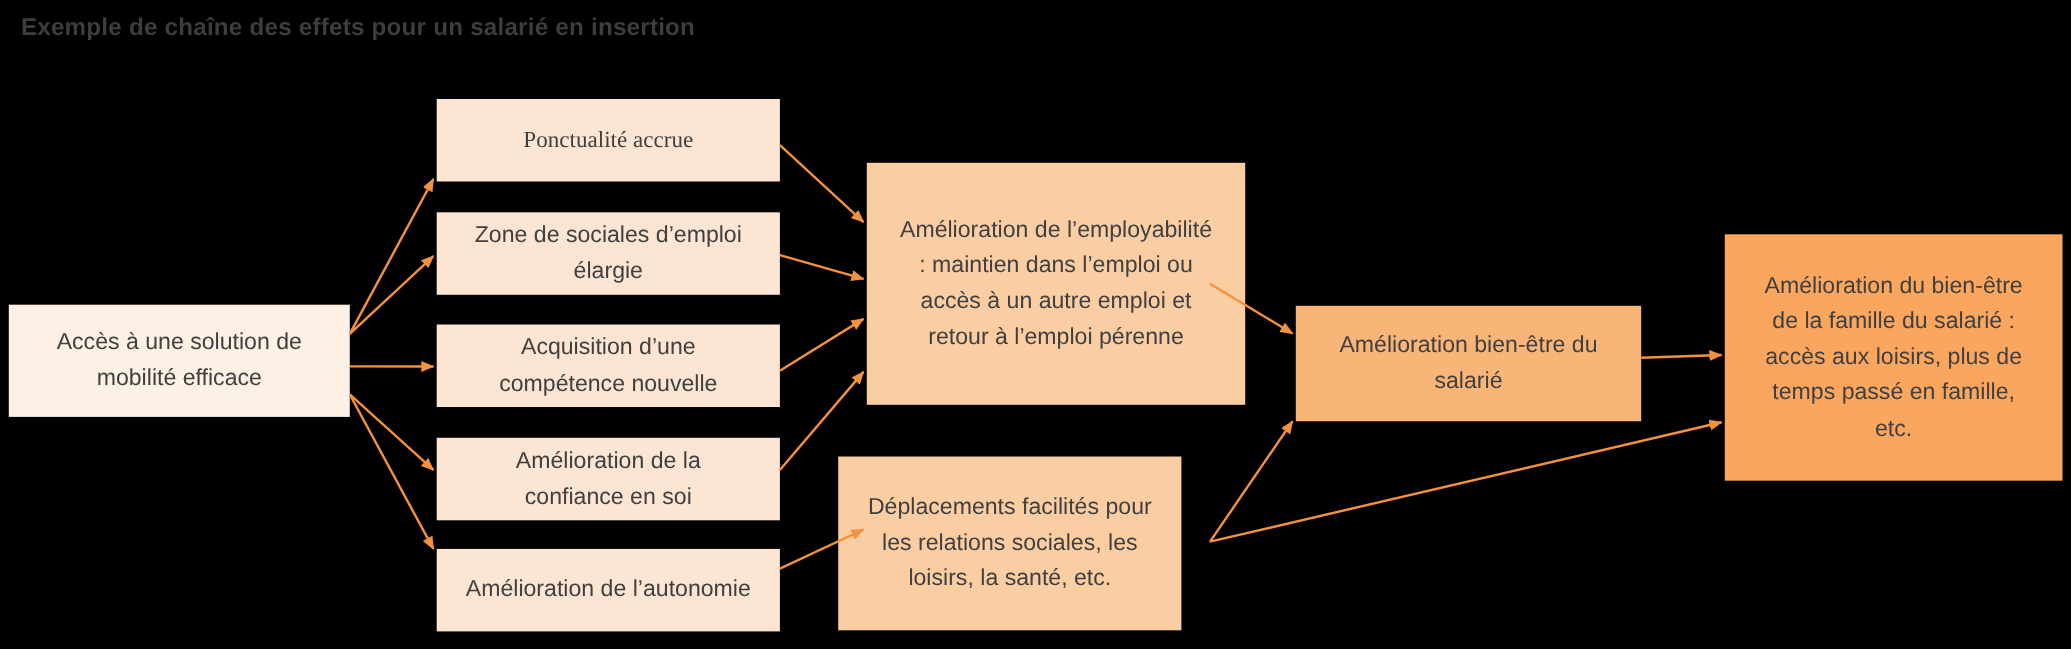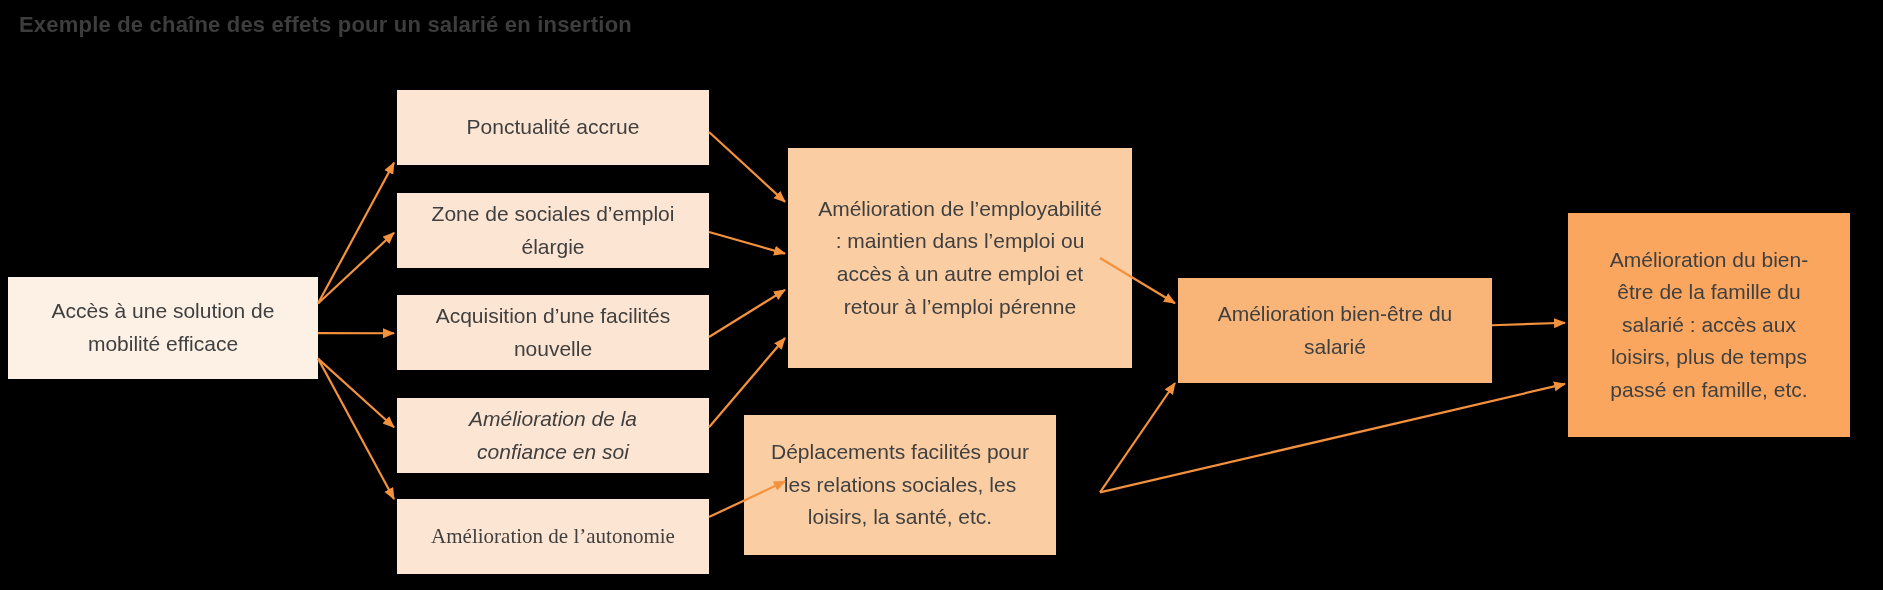--- a/index.html
+++ b/index.html
@@ -24,29 +24,29 @@
     font-size:21px;line-height:1.55;
     box-sizing:border-box;
     padding:6px 26px;
   }
   .lv1{background:var(--level1-bg,#fdf0e5);}
   .lv2{background:var(--level2-bg,#fce5d2);}
   .lv3{background:var(--level3-bg,#facda3);}
   .lv4{background:var(--level4-bg,#f9b577);}
   .lv5{background:var(--level5-bg,#faa65e);}
   .n-acces        {left:8px;   top:277px; width:310px; height:102px;justify-content:center;}
-  .n-ponctualite  {left:397px; top:90px;  width:312px; height:75px;}
+  .n-ponctualite  {left:397px; top:90px;  width:312px; height:75px;font-family:Liberation Serif, serif;}
   .n-zone         {left:397px; top:193px; width:312px; height:75px;}
   .n-competence   {left:397px; top:295px; width:312px; height:75px;}
-  .n-confiance    {left:397px; top:398px; width:312px; height:75px;font-style:italic;}
-  .n-autonomie    {left:397px; top:499px; width:312px; height:75px;font-family:Liberation Serif, serif;}
+  .n-confiance    {left:397px; top:398px; width:312px; height:75px;}
+  .n-autonomie    {left:397px; top:499px; width:312px; height:75px;}
   .n-employabilite{left:788px; top:148px; width:344px; height:220px;}
-  .n-deplacements {left:744px; top:415px; width:312px; height:140px;}
+  .n-deplacements {left:762px; top:415px; width:312px; height:158px;}
   .n-bienetre     {left:1178px;top:278px; width:314px; height:105px;}
-  .n-famille      {left:1568px;top:213px; width:282px; height:224px;}
+  .n-famille      {left:1568px;top:213px; width:307px; height:224px;}
   #arrows{
     position:absolute;left:0;top:0;width:1883px;height:590px;
     pointer-events:none;
   }
   #arrows line{stroke-width:2.2;}
 </style>
 </head>
 <body>
 
 <div id="stage">
@@ -59,21 +59,21 @@
 
   <div class="node lv2 n-ponctualite">
     <span>Ponctualité accrue</span>
   </div>
 
   <div class="node lv2 n-zone">
     <span>Zone de sociales d’emploi élargie</span>
   </div>
 
   <div class="node lv2 n-competence">
-    <span>Acquisition d’une facilités nouvelle</span>
+    <span>Acquisition d’une compétence nouvelle</span>
   </div>
 
   <div class="node lv2 n-confiance">
     <span>Amélioration de la confiance en soi</span>
   </div>
 
   <div class="node lv2 n-autonomie">
     <span>Amélioration de l’autonomie</span>
   </div>
 

